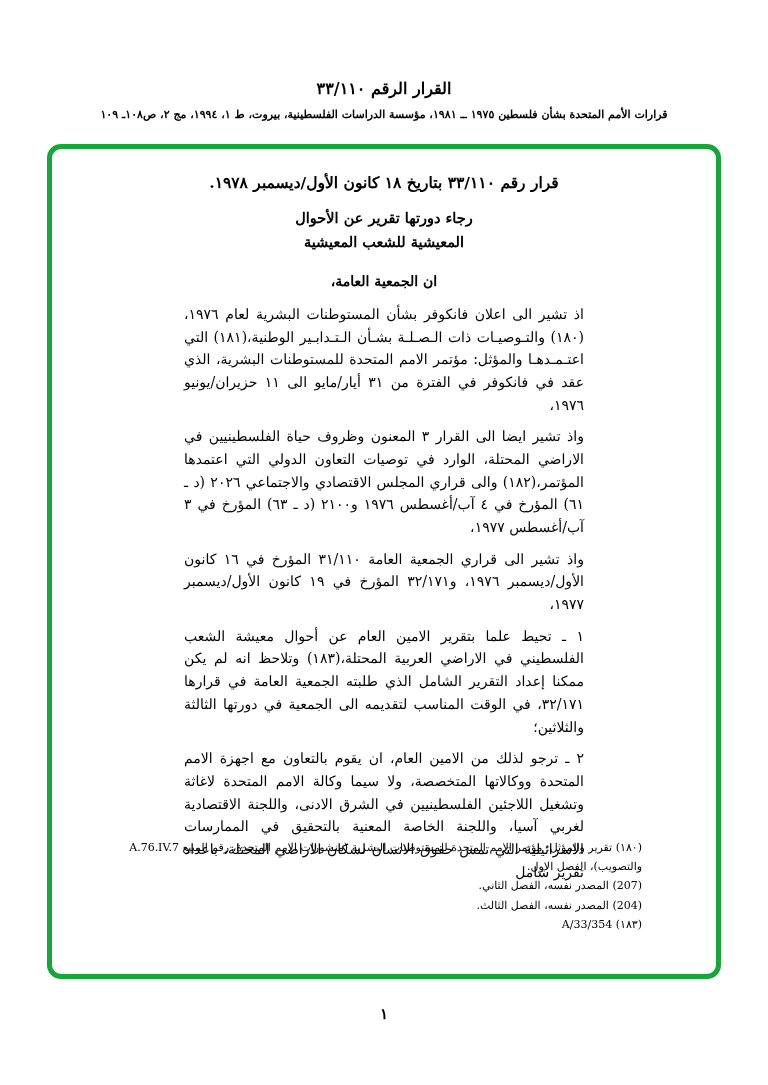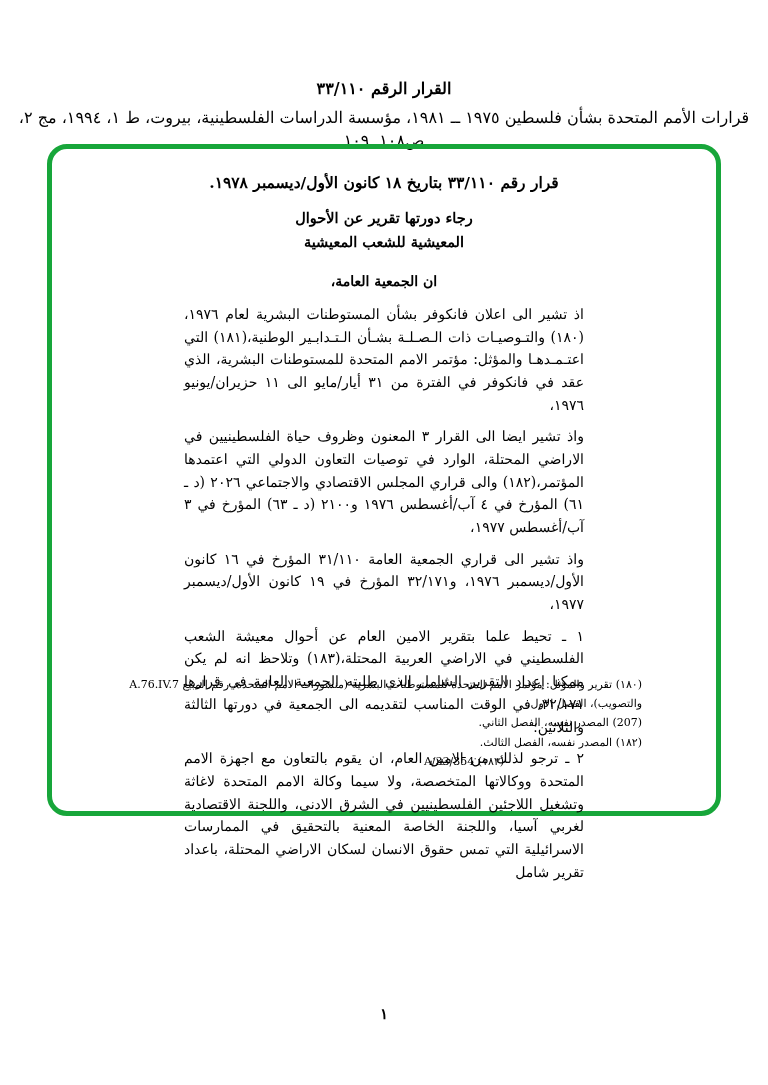--- a/index.html
+++ b/index.html
@@ -30,35 +30,35 @@
     right: 0;
     text-align: center;
   }
   .doc-header .res-title {
     font-weight: bold;
     font-size: 16px;
     letter-spacing: 0.5px;
     line-height: 1.4;
   }
   .doc-header .source-line {
-    font-weight: normal;
-    font-size: 16px;
+    font-weight: bold;
+    font-size: 11px;
     margin-top: 7px;
     line-height: 1.4;
   }
 
   
   .frame {
     position: absolute;
     top: 144px;
     left: 47px;
     width: 674px;
-    height: 672px;
+    height: 835px;
     border: 5px solid #17a63a;
-    border-radius: 20px;
+    border-radius: 14px;
     box-sizing: border-box;
     text-decoration: underline;
   }
   .frame-inner {
     position: absolute;
     top: 22px;
     left: 46px;
     right: 46px;
     bottom: 16px;
   }
@@ -98,21 +98,21 @@
     left: 28px;
     right: 28px;
     font-size: 11px;
     line-height: 1.75;
     text-align: right;
   }
   .footnotes .fn {
     margin: 0;
   }
   .footnotes .fn.last {
-    text-align: center;
+    text-align: right;
     padding-left: 160px;
     direction: rtl;
   }
 
   
   .page-number {
     position: absolute;
     top: 1005px;
     left: 0;
     right: 0;
@@ -145,21 +145,21 @@
 
       <p class="para">اذ تشير الى اعلان فانكوفر بشأن المستوطنات البشرية لعام ١٩٧٦،(١٨٠) والتـوصيـات ذات الـصـلـة بشـأن الـتـدابـير الوطنية،(١٨١) التي اعتـمـدهـا والمؤثل: مؤتمر الامم المتحدة للمستوطنات البشرية، الذي عقد في فانكوفر في الفترة من ٣١ أيار/مايو الى ١١ حزيران/يونيو ١٩٧٦،</p>
       <p class="para">واذ تشير ايضا الى القرار ٣ المعنون وظروف حياة الفلسطينيين في الاراضي المحتلة، الوارد في توصيات التعاون الدولي التي اعتمدها المؤتمر،(١٨٢) والى قراري المجلس الاقتصادي والاجتماعي ٢٠٢٦ (د ـ ٦١) المؤرخ في ٤ آب/أغسطس ١٩٧٦ و٢١٠٠ (د ـ ٦٣) المؤرخ في ٣ آب/أغسطس ١٩٧٧،</p>
       <p class="para">واذ تشير الى قراري الجمعية العامة ٣١/١١٠ المؤرخ في ١٦ كانون الأول/ديسمبر ١٩٧٦، و٣٢/١٧١ المؤرخ في ١٩ كانون الأول/ديسمبر ١٩٧٧،</p>
       <p class="para">١ ـ تحيط علما بتقرير الامين العام عن أحوال معيشة الشعب الفلسطيني في الاراضي العربية المحتلة،(١٨٣) وتلاحظ انه لم يكن ممكنا إعداد التقرير الشامل الذي طلبته الجمعية العامة في قرارها ٣٢/١٧١، في الوقت المناسب لتقديمه الى الجمعية في دورتها الثالثة والثلاثين؛</p>
       <p class="para">٢ ـ ترجو لذلك من الامين العام، ان يقوم بالتعاون مع اجهزة الامم المتحدة ووكالاتها المتخصصة، ولا سيما وكالة الامم المتحدة لاغاثة وتشغيل اللاجئين الفلسطينيين في الشرق الادنى، واللجنة الاقتصادية لغربي آسيا، واللجنة الخاصة المعنية بالتحقيق في الممارسات الاسرائيلية التي تمس حقوق الانسان لسكان الاراضي المحتلة، باعداد تقرير شامل</p>
 
       <div class="footnotes">
         <p class="fn">(١٨٠) تقرير والمؤثل: مؤتمر الامم المتحدة للمستوطنات البشرية (منشورات الامم المتحدة، رقم المبيع A.76.IV.7 والتصويب)، الفصل الاول.</p>
         <p class="fn">(207) المصدر نفسه، الفصل الثاني.</p>
-        <p class="fn">(١٨٢) المصدر نفسه، الفصل الثالث.</p>
+        <p class="fn">(204) المصدر نفسه، الفصل الثالث.</p>
         <p class="fn last">(١٨٣) A/33/354</p>
       </div>
 
     </div>
   </div>
 
   <div class="page-number">١</div>
 
 </div>
 

